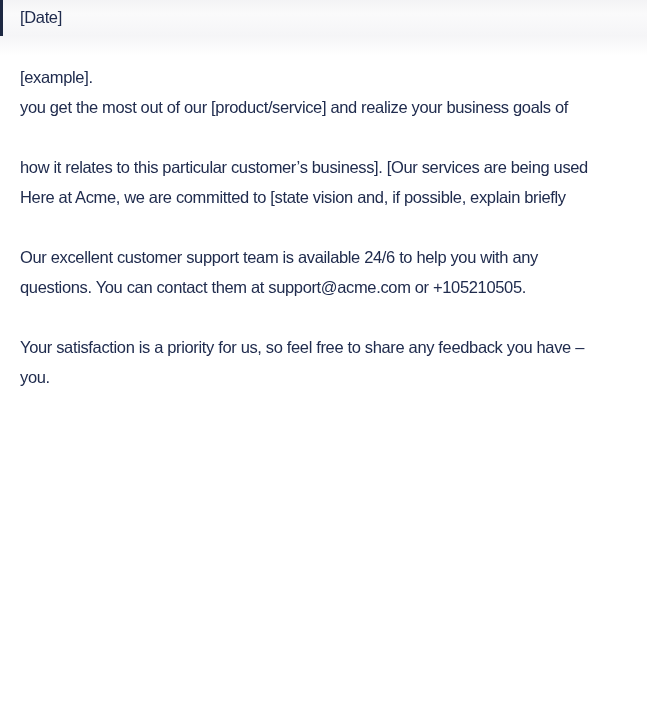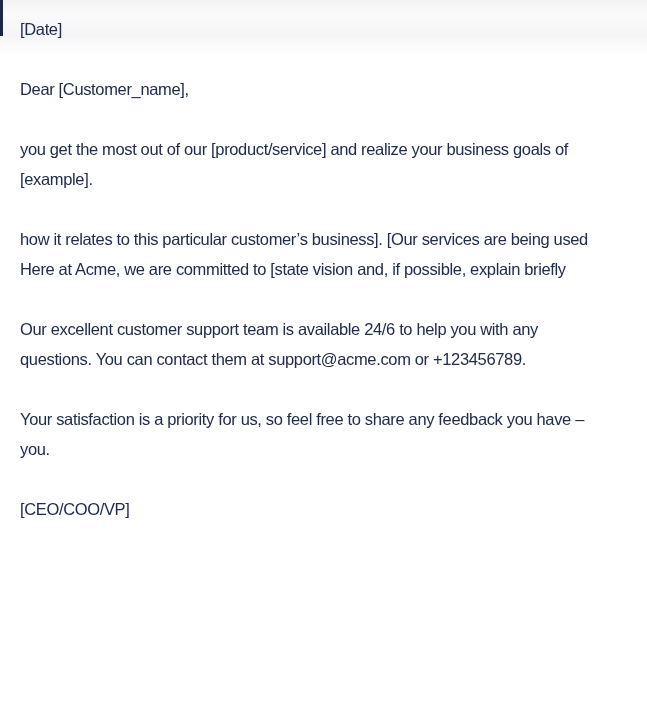--- a/index.html
+++ b/index.html
@@ -24,21 +24,21 @@
     height: 36px;
     background: #1d2842;
   }
   .letter {
     position: absolute;
     left: 20px;
     top: 2px;
     width: 620px;
   }
   .block {
-    margin: 12px 0 30px 0;
+    margin: 0 0 30px 0;
   }
   .line {
     height: 30px;
     line-height: 30px;
     font-size: 16.5px;
     letter-spacing: -0.35px;
     white-space: nowrap;
     color: #202c4e;
   }
 </style>
@@ -46,42 +46,36 @@
 <body>
 
 <div class="edge-artifact"></div>
 
 <div class="letter">
 
   <div class="block">
     <div class="line">[Date]</div>
   </div>
 
-  <div class="block">
-    <div class="line">Dear [Customer_name],</div>
-  </div>
 
   <div class="block">
+    <div class="line">[example].</div>
     <div class="line">you get the most out of our [product/service] and realize your business goals of</div>
-    <div class="line">[example].</div>
   </div>
 
   <div class="block">
     <div class="line">how it relates to this particular customer’s business]. [Our services are being used</div>
     <div class="line">Here at Acme, we are committed to [state vision and, if possible, explain briefly</div>
   </div>
 
   <div class="block">
     <div class="line">Our excellent customer support team is available 24/6 to help you with any</div>
-    <div class="line">questions. You can contact them at support@acme.com or +123456789.</div>
+    <div class="line">questions. You can contact them at support@acme.com or +105210505.</div>
   </div>
 
   <div class="block">
     <div class="line">Your satisfaction is a priority for us, so feel free to share any feedback you have –</div>
     <div class="line">you.</div>
   </div>
 
 
-  <div class="block">
-    <div class="line">[CEO/COO/VP]</div>
-  </div>
 
 </div>
 
 </body></html>

